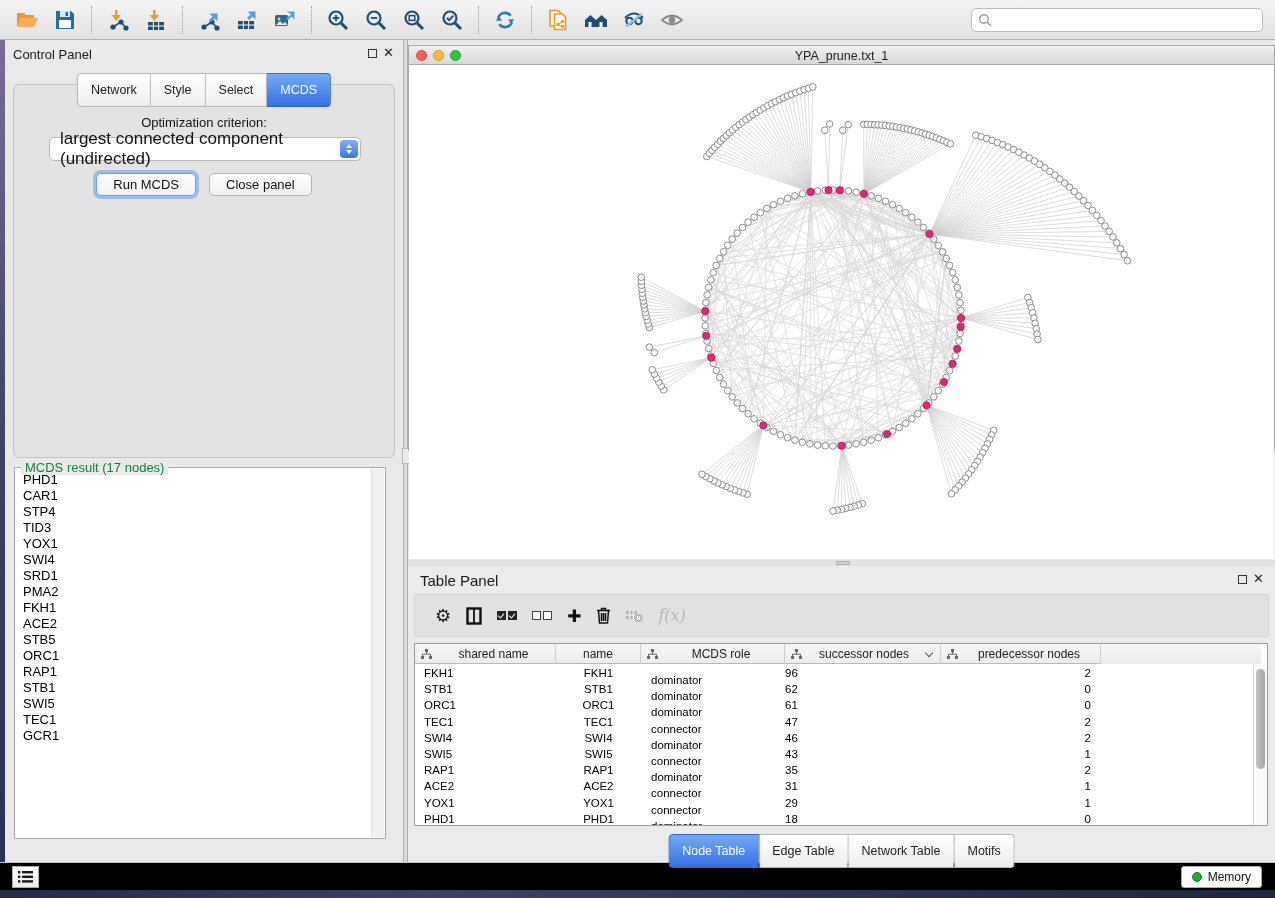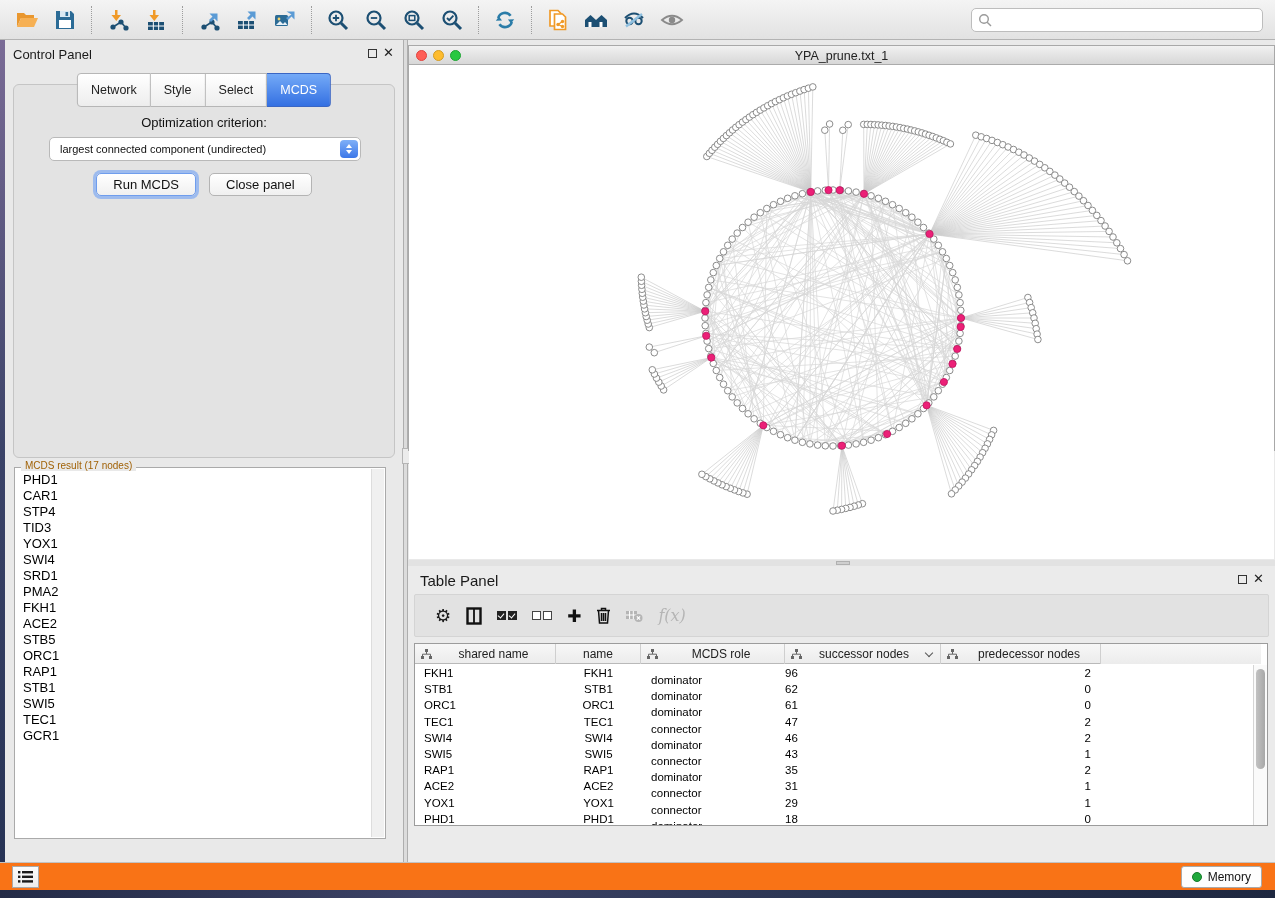--- a/index.html
+++ b/index.html
@@ -35,33 +35,33 @@
   .tab { height:21px; padding:16px 13px; background:linear-gradient(#ffffff,#ededed);
     border:1px solid #b6b6b6; border-left-width:0; font-size:12.5px; display:flex; align-items:center; color:#222; }
   .tab:first-child { border-left-width:1px; border-radius:4px 0 0 4px; }
   .tab:last-child { border-radius:0 4px 4px 0; }
   .tab.active { background:linear-gradient(#74aaf7,#3470e2); color:#fff; border-color:#3a66c4; }
 
   #cp-inner { position:absolute; left:8px; top:44px; width:382px; height:374px;
     background:#e3e3e3; border:1px solid #c5c5c5; border-radius:6px; }
   #opt-label { position:absolute; left:0; top:30px; width:100%; text-align:center; font-size:13px; color:#111; }
   #criterion-select { position:absolute; left:35px; top:52px; width:312px; height:24px; background:#fff;
-    border:1px solid #b9b9b9; border-radius:5px; display:flex; align-items:center; padding-left:10px; font-size:11px; }
+    border:1px solid #b9b9b9; border-radius:5px; display:flex; align-items:center; padding-left:10px; font-size:17px; }
   #criterion-stepper { position:absolute; right:2px; top:2px; width:18px; height:18px; border-radius:4px;
     background:linear-gradient(#7fb0f8,#3c77e8); display:flex; flex-direction:column; align-items:center; justify-content:center; gap:2px; }
   .tri-up { width:0; height:0; border-left:3.5px solid transparent; border-right:3.5px solid transparent; border-bottom:4px solid #fff; }
   .tri-down { width:0; height:0; border-left:3.5px solid transparent; border-right:3.5px solid transparent; border-top:4px solid #fff; }
   #cp-buttons { position:absolute; left:0; top:88px; width:100%; display:flex; justify-content:center; gap:13px; }
   .cbtn { height:23px; padding:0 16px; background:linear-gradient(#ffffff,#f0f0f0); border:1px solid #b4b4b4;
     border-radius:5px; font-size:13px; display:flex; align-items:center; color:#111; }
   .cbtn.focused { box-shadow:0 0 0 3px rgba(110,160,245,.6); border-color:#6f9ded; }
 
   #mcds-fieldset { position:absolute; left:9px; top:427px; width:372px; height:372px;
     border:1px solid #aaa; background:#fff; }
-  #mcds-legend { position:absolute; left:6px; top:-8px; background:#e9e9e9; padding:0 4px; font-size:10px; color:#a16207; }
+  #mcds-legend { position:absolute; left:6px; top:-8px; background:#e9e9e9; padding:0 4px; font-size:13px; color:#15803d; }
   #mcds-list { position:absolute; left:1px; top:4px; right:14px; bottom:1px; overflow:hidden; }
   .mcds-item { font-size:13px; line-height:16px; padding-left:7px; color:#000; }
   #mcds-scroll { position:absolute; right:1px; top:1px; width:13px; bottom:1px; background:#f0f0f0; border-left:1px solid #ddd; }
 
   
   #v-split { left:403px; top:40px; width:5px; height:822px; background:#dcdcdc; border-left:1px solid #aeaeae; border-right:1px solid #aeaeae; }
   #v-grip { position:absolute; left:-2px; top:408px; width:8px; height:16px; background:#ececec; border:1px solid #b5b5b5; }
   #h-split { left:408px; top:560px; width:867px; height:6px; background:#e2e2e2; }
   #h-grip { position:absolute; left:428px; top:1px; width:14px; height:4px; background:#cfcfcf; border:1px solid #b0b0b0; }
 
@@ -104,21 +104,21 @@
   .td { font-size:11.5px; color:#000; white-space:nowrap; }
   .c1 { width:141px; } .c2 { width:85px; } .c3 { width:144px; } .c4 { width:156px; } .c5 { width:160px; }
   .td.c1 { padding-left:9px; } .td.c2 { text-align:center; } .td.c3 { padding-left:10px;margin-top:14px; }
   .td.c4 { padding-right:18px; } .td.c5 { text-align:right; padding-right:10px; }
   #tbl-scroll { position:absolute; right:0; top:21px; width:14px; bottom:0; background:#fafafa; border-left:1px solid #d5d5d5; }
   #tbl-thumb { position:absolute; left:2px; top:4px; width:9px; height:100px; background:linear-gradient(90deg,#c2c2c2,#a8a8a8); border-radius:5px; }
 
   #tp-tabs { left:50%; transform:translateX(-50%); top:268px; }
 
   
-  #status-bar { left:0; top:862px; width:1275px; height:28px; background:#f97316; border-top:1px solid #c2c2c2; }
+  #status-bar { left:0; top:862px; width:1275px; height:28px; background:#000000; border-top:1px solid #c2c2c2; }
   #list-btn { position:absolute; left:12px; top:3px; width:27px; height:22px; background:linear-gradient(#fbfbfb,#ededed);
     border:1px solid #a9a9a9; display:flex; align-items:center; justify-content:center; }
   #memory-btn { position:absolute; right:13px; top:3px; height:22px; padding:0 10px; background:#fdfdfd;
     border:1px solid #a9a9a9; border-radius:3px; display:flex; align-items:center; gap:6px; font-size:12px; color:#111; }
   #memory-dot { width:10px; height:10px; border-radius:50%; background:#1fa83c; border:1px solid #157a2a; }
 </style>
 </head>
 <body>
 
 <div id="toolbar" class="abs">
@@ -1235,20 +1235,26 @@
           <span class="td c2">PHD1</span>
           <span class="td c3">dominator</span>
           <span class="td c4">18</span>
           <span class="td c5">0</span>
         </div>
       </div>
     <div id="tbl-scroll">
         <div id="tbl-thumb"></div>
       </div>
   </div>
+  <div id="tp-tabs" class="tabrow">
+      <div class="tab active">Node Table</div>
+      <div class="tab">Edge Table</div>
+      <div class="tab">Network Table</div>
+      <div class="tab">Motifs</div>
+    </div>
 </div>
 
 <div id="status-bar" class="abs">
   <div id="list-btn">
     <svg width="15" height="12" viewBox="0 0 15 12">
         <g fill="#1a1a1a">
           <rect x="0" y="0" width="2.4" height="2.4"></rect>
           <rect x="4" y="0" width="11" height="2.4"></rect>
           <rect x="0" y="4.6" width="2.4" height="2.4"></rect>
           <rect x="4" y="4.6" width="11" height="2.4"></rect>

